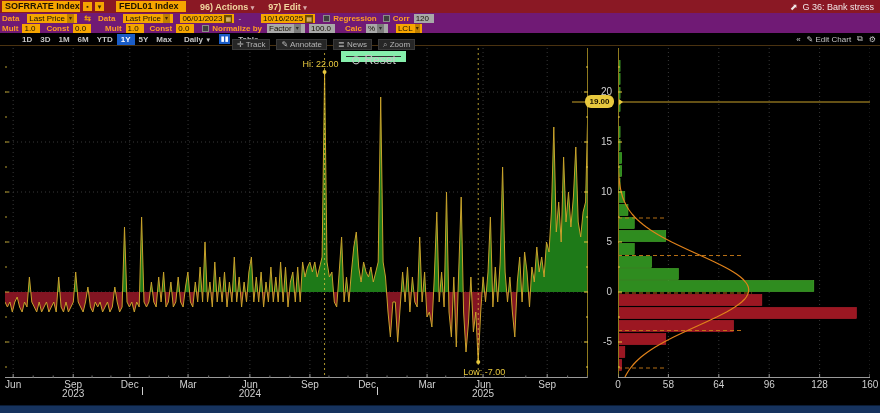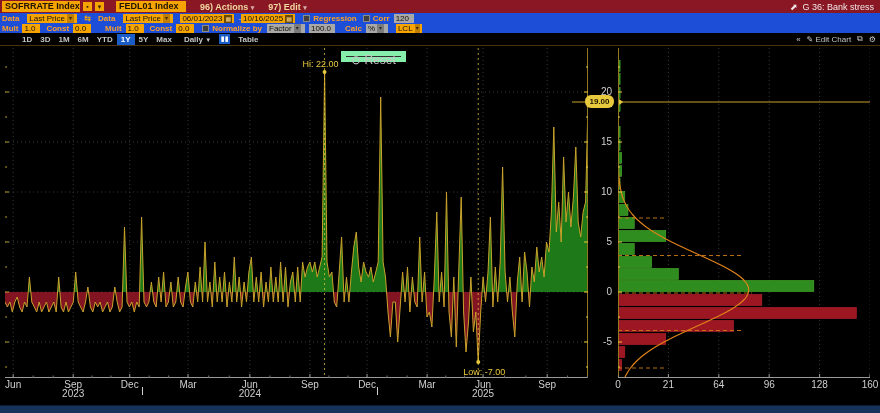--- a/index.html
+++ b/index.html
@@ -13,21 +13,21 @@
   .secbox { background:#f6a500; color:#201300; height:11px; line-height:11px; padding:0 3px;
             font-weight:bold; margin-left:2px; white-space:nowrap; }
   .mini-btn { background:#f6a500; color:#3a2400; width:9px; height:9px; line-height:9px;
               font-size:7px; text-align:center; margin-left:3px; }
   .menu-item { color:#f2d7a0; font-weight:bold; margin-left:14px; white-space:nowrap; }
   .menu-item .caret { color:#d8a9a9; font-size:7px; }
   .title-right { margin-left:auto; margin-right:6px; color:#f0e6e6; display:flex; align-items:center; gap:5px; }
   .export-ico { color:#f0e6e6; font-size:9px; }
 
   
-  .ctrl-row { position:absolute; left:0; width:880px; height:10px; background:#1d4ed8;
+  .ctrl-row { position:absolute; left:0; width:880px; height:10px; background:#701a75;
               display:flex; align-items:center; font-size:8px; }
   .row2 { top:13px; } .row3 { top:23px; }
   .lab { color:#ff9e21; font-weight:bold; white-space:nowrap; }
   .obox, .gbox { height:9px; line-height:9px; font-size:8px; color:#151005; padding:0 2px;
                  white-space:nowrap; display:flex; align-items:flex-end; }
   .obox { background:#f6a500; }
   .gbox { background:#a8a8a8; }
   .dd { width:7px; height:9px; margin-left:2px; font-size:6px; line-height:9px; text-align:center; }
   .obox .dd { background:#c07f00; color:#402800; }
   .gbox .dd { background:#7c7c7c; color:#2e2e2e; }
@@ -97,21 +97,21 @@
     <span class="lab" style="margin-left:7px">Data</span>
     <div class="obox" style="margin-left:8px;width:50px">
         <span>Last Price</span>
         <span class="dd">▾</span>
       </div>
     <div class="obox" style="margin-left:7px">
         <span>06/01/2023</span>
         <span class="cal">▦</span>
       </div>
     <span class="dash-sep" style="margin-left:4px">-</span>
-    <div class="obox" style="margin-left:0">
+    <div class="obox" style="margin-left:20px">
         <span>10/16/2025</span>
         <span class="cal">▦</span>
       </div>
     <span class="cb" style="margin-left:8px"></span>
     <span class="lab" style="margin-left:3px">Regression</span>
     <span class="cb" style="margin-left:6px"></span>
     <span class="lab" style="margin-left:3px">Corr</span>
     <div class="gbox" style="margin-left:4px;width:20px">
         <span>120</span>
       </div>
@@ -168,20 +168,26 @@
     <span class="table-lab">Table</span>
     <div class="tab-right">
       <span>«</span>
       <span>✎ <span>Edit Chart</span></span>
       <span>⧉</span>
       <span>⚙</span>
     </div>
   </div>
 
   <div class="chart-region">
+    <div class="float-toolbar">
+      <span class="ftb-btn">✛ <span>Track</span></span>
+      <span class="ftb-btn">✎ <span>Annotate</span></span>
+      <span class="ftb-btn">≣ <span>News</span></span>
+      <span class="ftb-btn">⌕ <span>Zoom</span></span>
+    </div>
     <span class="reset-btn">⊙ <span>Reset</span></span>
 
     <div id="main-chart-holder" style="position:absolute;left:5px;top:2px"><svg width="583" height="330" viewBox="0 0 583 330">
           <line x1="0" y1="44" x2="583" y2="44" stroke="#383838" stroke-width="1" stroke-dasharray="1,3"></line>
           <line x1="0" y1="94" x2="583" y2="94" stroke="#383838" stroke-width="1" stroke-dasharray="1,3"></line>
           <line x1="0" y1="144" x2="583" y2="144" stroke="#383838" stroke-width="1" stroke-dasharray="1,3"></line>
           <line x1="0" y1="194" x2="583" y2="194" stroke="#383838" stroke-width="1" stroke-dasharray="1,3"></line>
           <line x1="0" y1="244" x2="583" y2="244" stroke="#383838" stroke-width="1" stroke-dasharray="1,3"></line>
           <line x1="0" y1="294" x2="583" y2="294" stroke="#383838" stroke-width="1" stroke-dasharray="1,3"></line>
           <line x1="8.162" y1="0" x2="8.162" y2="330" stroke="#383838" stroke-width="1" stroke-dasharray="1,3"></line>
@@ -346,21 +352,21 @@
         <span class="axis-lab " style="left: 547.19px; top: 333px;">Sep</span>
         <div class="year-sep" style="left: 142.005px;"></div>
         <div class="year-sep" style="left: 376.954px;"></div>
         <span class="axis-lab ylab" style="left: 590px; top: 40px;">20</span>
         <span class="axis-lab ylab" style="left: 590px; top: 90px;">15</span>
         <span class="axis-lab ylab" style="left: 590px; top: 140px;">10</span>
         <span class="axis-lab ylab" style="left: 590px; top: 190px;">5</span>
         <span class="axis-lab ylab" style="left: 590px; top: 240px;">0</span>
         <span class="axis-lab ylab" style="left: 590px; top: 290px;">-5</span>
         <span class="axis-lab " style="left: 618px; top: 333px;">0</span>
-        <span class="axis-lab " style="left: 668.4px; top: 333px;">21</span>
+        <span class="axis-lab " style="left: 668.4px; top: 333px;">58</span>
         <span class="axis-lab " style="left: 718.8px; top: 333px;">64</span>
         <span class="axis-lab " style="left: 769.2px; top: 333px;">96</span>
         <span class="axis-lab " style="left: 819.6px; top: 333px;">128</span>
         <span class="axis-lab " style="left: 870px; top: 333px;">160</span>
       </div>
     <div class="last-tag">19.00</div>
   </div>
 
   <div class="bottombar"></div>
 </div>

